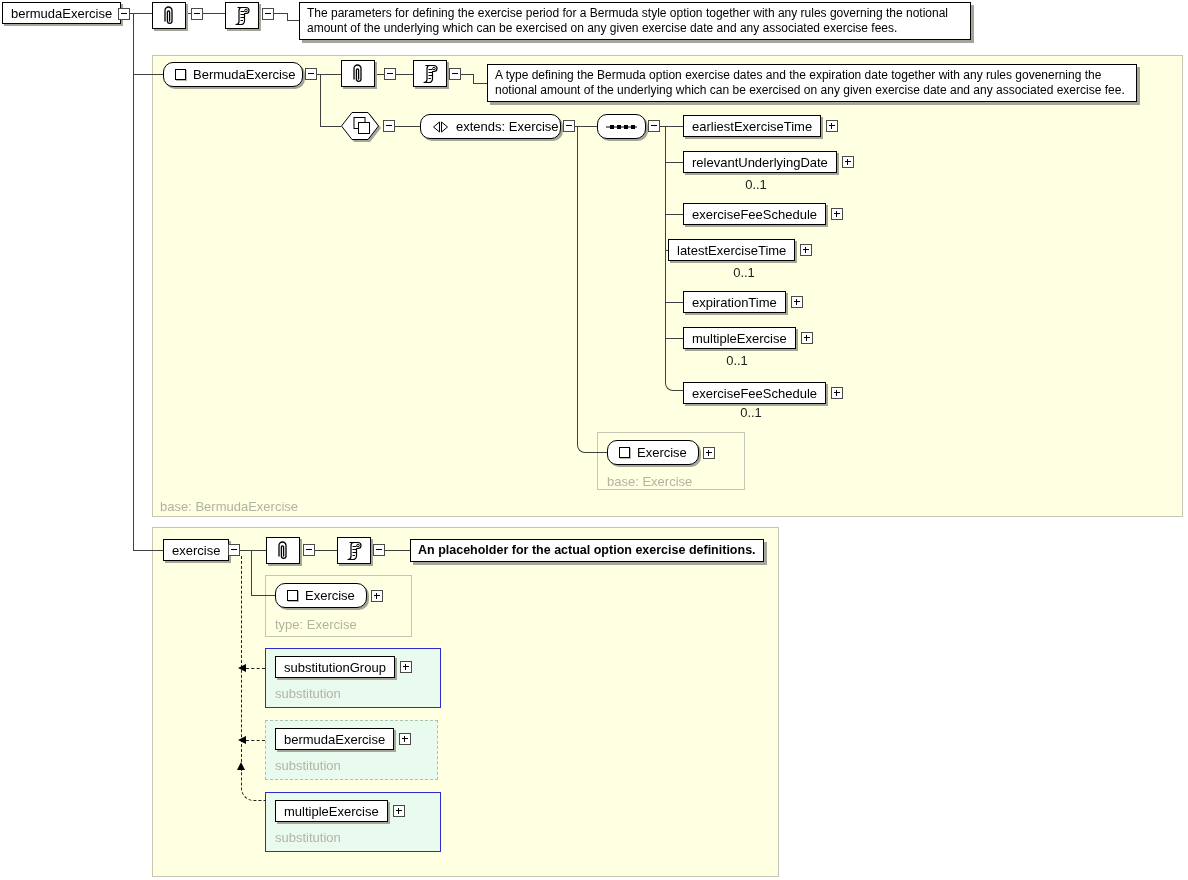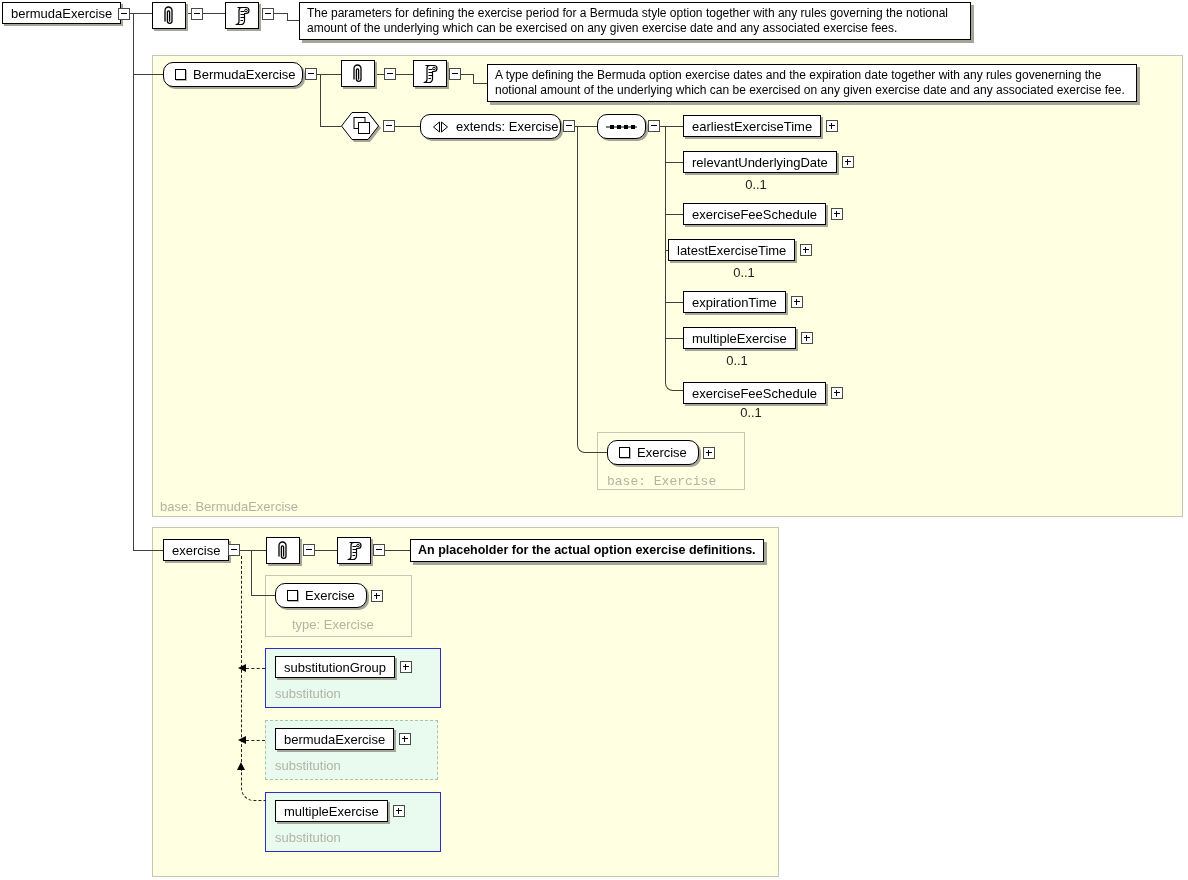--- a/index.html
+++ b/index.html
@@ -248,21 +248,21 @@
     </span>
   <span class="ctl plus inl"></span>
 </div>
 <div class="occ" style="left:683px;top:405px;width:136px;">0..1</div>
 
 <div class="oct" style="left:607px;top:440px;width:92px;">
   <span class="tsq"></span>
   <span>Exercise</span>
 </div>
 <span class="ctl plus" style="left:703px;top:447px;"></span>
-<div class="cap" style="left:607px;top:474px;font-family:Liberation Mono, monospace;">base: Exercise</div>
+<div class="cap" style="left:607px;top:474px;">base: Exercise</div>
 
 <div class="cap" style="left:160px;top:499px;">base: BermudaExercise</div>
 
 <div class="node" style="left:163px;top:539px;">
   <span class="ebox">
       <span>exercise</span>
     </span>
 </div>
 <span class="ctl" style="left:228px;top:544px;"></span>
 
@@ -284,21 +284,21 @@
 
 <div class="annot one" style="left:410px;top:539px;font-weight:bold;">
   <span>An placeholder for the actual option exercise definitions.</span>
 </div>
 
 <div class="oct" style="left:275px;top:583px;width:92px;">
   <span class="tsq"></span>
   <span>Exercise</span>
 </div>
 <span class="ctl plus" style="left:371px;top:590px;"></span>
-<div class="cap" style="left:275px;top:617px;margin-left:17px;">type: Exercise</div>
+<div class="cap" style="left:275px;top:617px;">type: Exercise</div>
 
 <div class="node" style="left:275px;top:656px;">
   <span class="ebox">
       <span>substitutionGroup</span>
     </span>
   <span class="ctl plus inl"></span>
 </div>
 <div class="cap" style="left:275px;top:686px;">substitution</div>
 
 <div class="node" style="left:275px;top:728px;">

